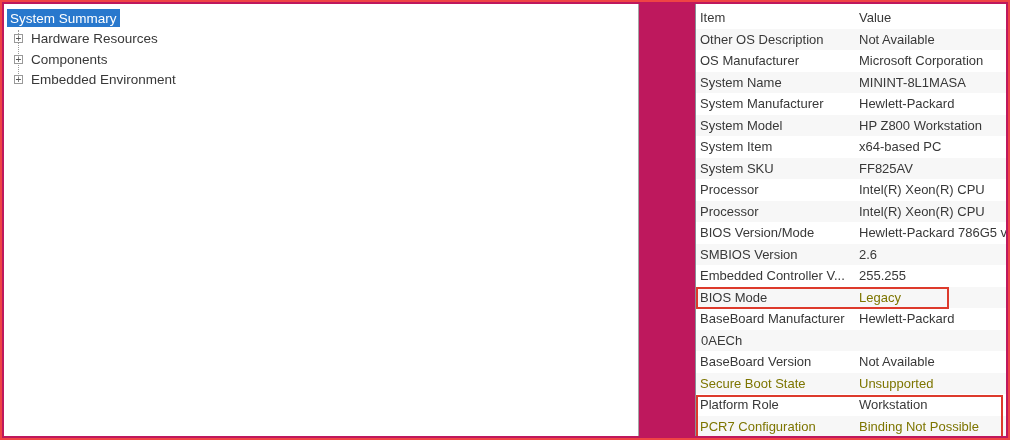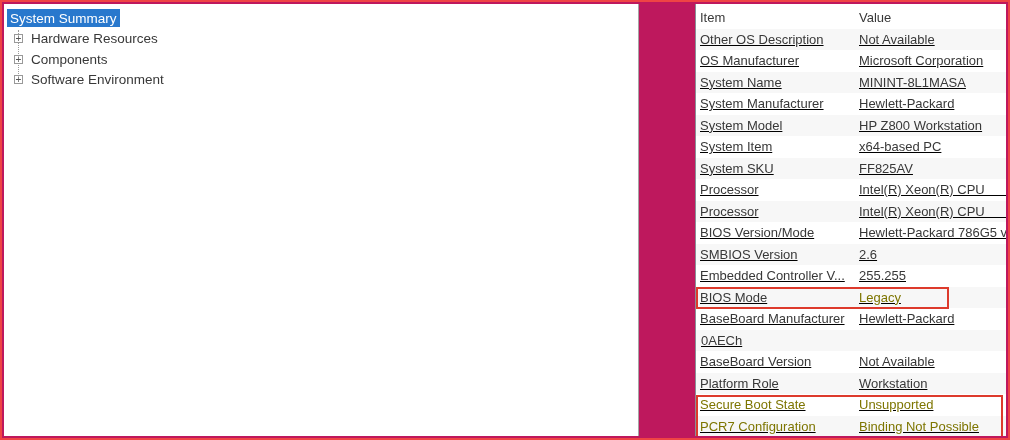--- a/index.html
+++ b/index.html
@@ -85,21 +85,21 @@
     white-space: nowrap;
   }
   .cell-value {
     flex: 1 1 auto;
     padding-left: 5px;
     overflow: hidden;
     white-space: pre;
   }
   .olive { color: var(--olive, #7d7500); }
 
-  .list-rows { position: relative; text-decoration: underline; }
+  .list-rows { position: relative; }
   .red-box {
     position: absolute;
     border: 2px solid var(--annotation_red, #dd3a2c);
     pointer-events: none;
   }
   .red-box.bios-mode-box { left: 0; width: 253px; }
   .red-box.secure-boot-box { left: 0; right: 3px; }
 </style>
 </head>
 <body>
@@ -116,21 +116,21 @@
         <div class="tree-item">
     <span class="expand-box">+</span>
     <span class="tree-label">Hardware Resources</span>
   </div>
         <div class="tree-item">
     <span class="expand-box">+</span>
     <span class="tree-label">Components</span>
   </div>
         <div class="tree-item">
     <span class="expand-box">+</span>
-    <span class="tree-label">Software Environment</span>
+    <span class="tree-label">Embedded Environment</span>
   </div>
       </div>
   </div>
 
   <div class="list-panel">
     <div class="list-header">
       <div class="cell-item">Item</div>
       <div class="cell-value">Value</div>
     </div>
     <div class="list-rows" id="rows-container">
@@ -191,26 +191,26 @@
     <div class="cell-value">Hewlett-Packard</div>
   </div>
         <div class="list-row">
     <div class="cell-value">0AECh</div>
   </div>
         <div class="list-row">
     <div class="cell-item">BaseBoard Version</div>
     <div class="cell-value">Not Available</div>
   </div>
         <div class="list-row">
+    <div class="cell-item olive">Secure Boot State</div>
+    <div class="cell-value olive">Unsupported</div>
+  </div>
+        <div class="list-row">
     <div class="cell-item">Platform Role</div>
     <div class="cell-value">Workstation</div>
-  </div>
-        <div class="list-row">
-    <div class="cell-item olive">Secure Boot State</div>
-    <div class="cell-value olive">Unsupported</div>
   </div>
         <div class="list-row">
     <div class="cell-item olive">PCR7 Configuration</div>
     <div class="cell-value olive">Binding Not Possible</div>
   </div>
         <div class="red-box bios-mode-box" style="top: 258px; height: 22px;"></div>
         <div class="red-box secure-boot-box" style="top: 366px; height: 43px;"></div>
       </div>
   </div>
 

